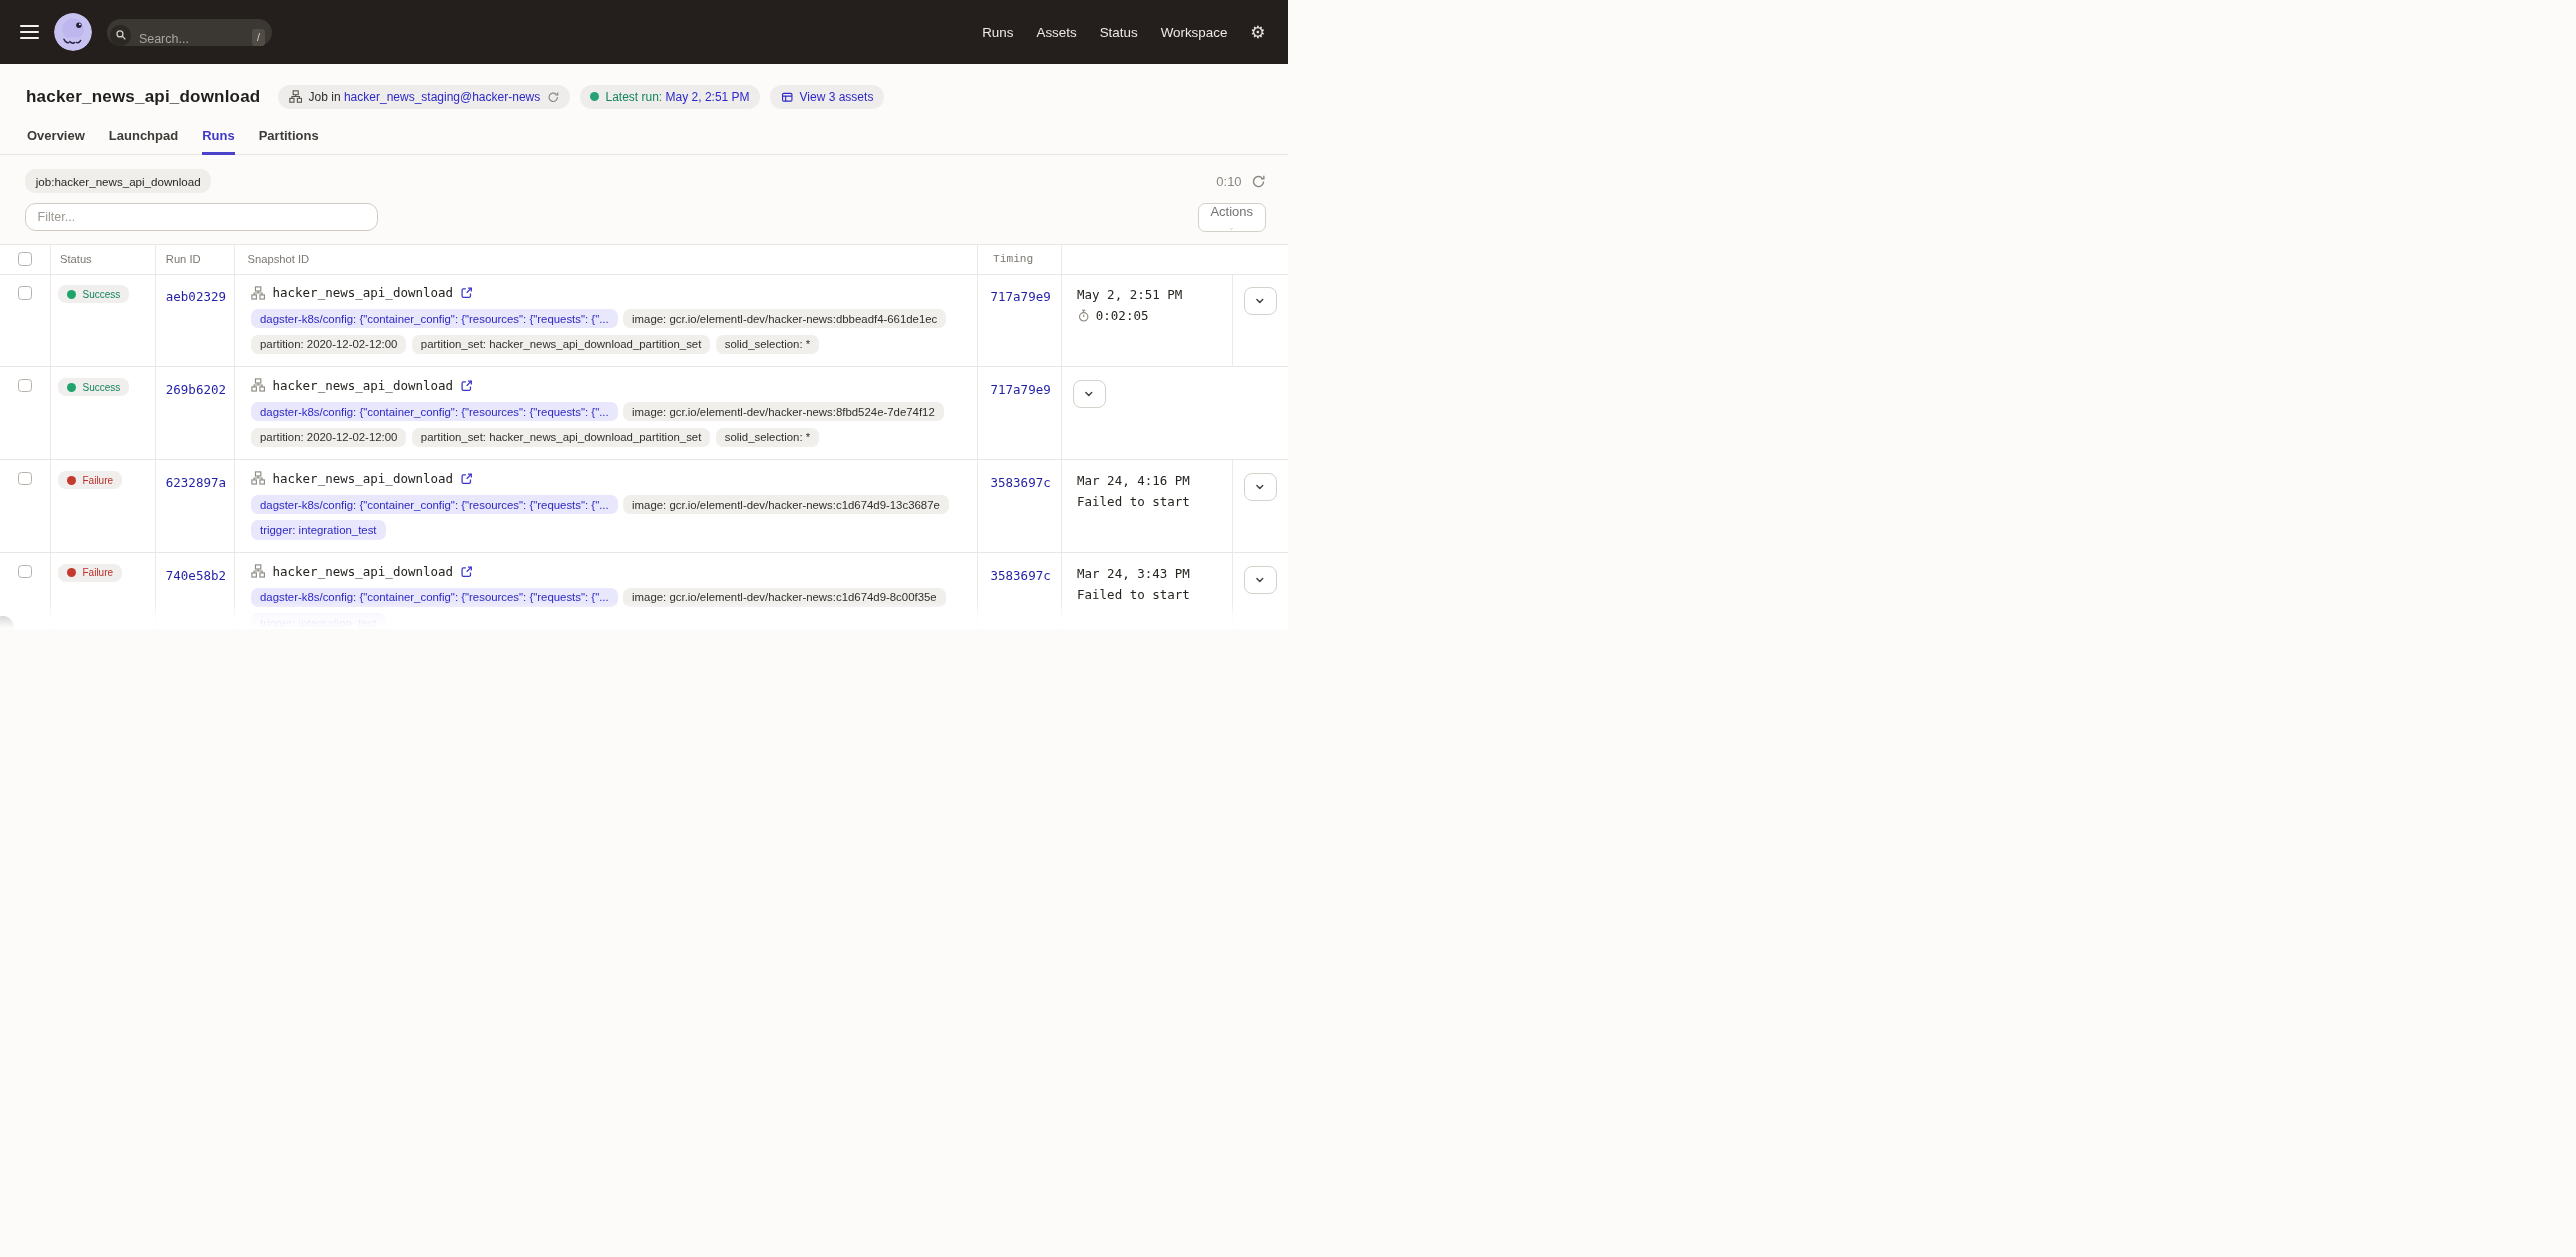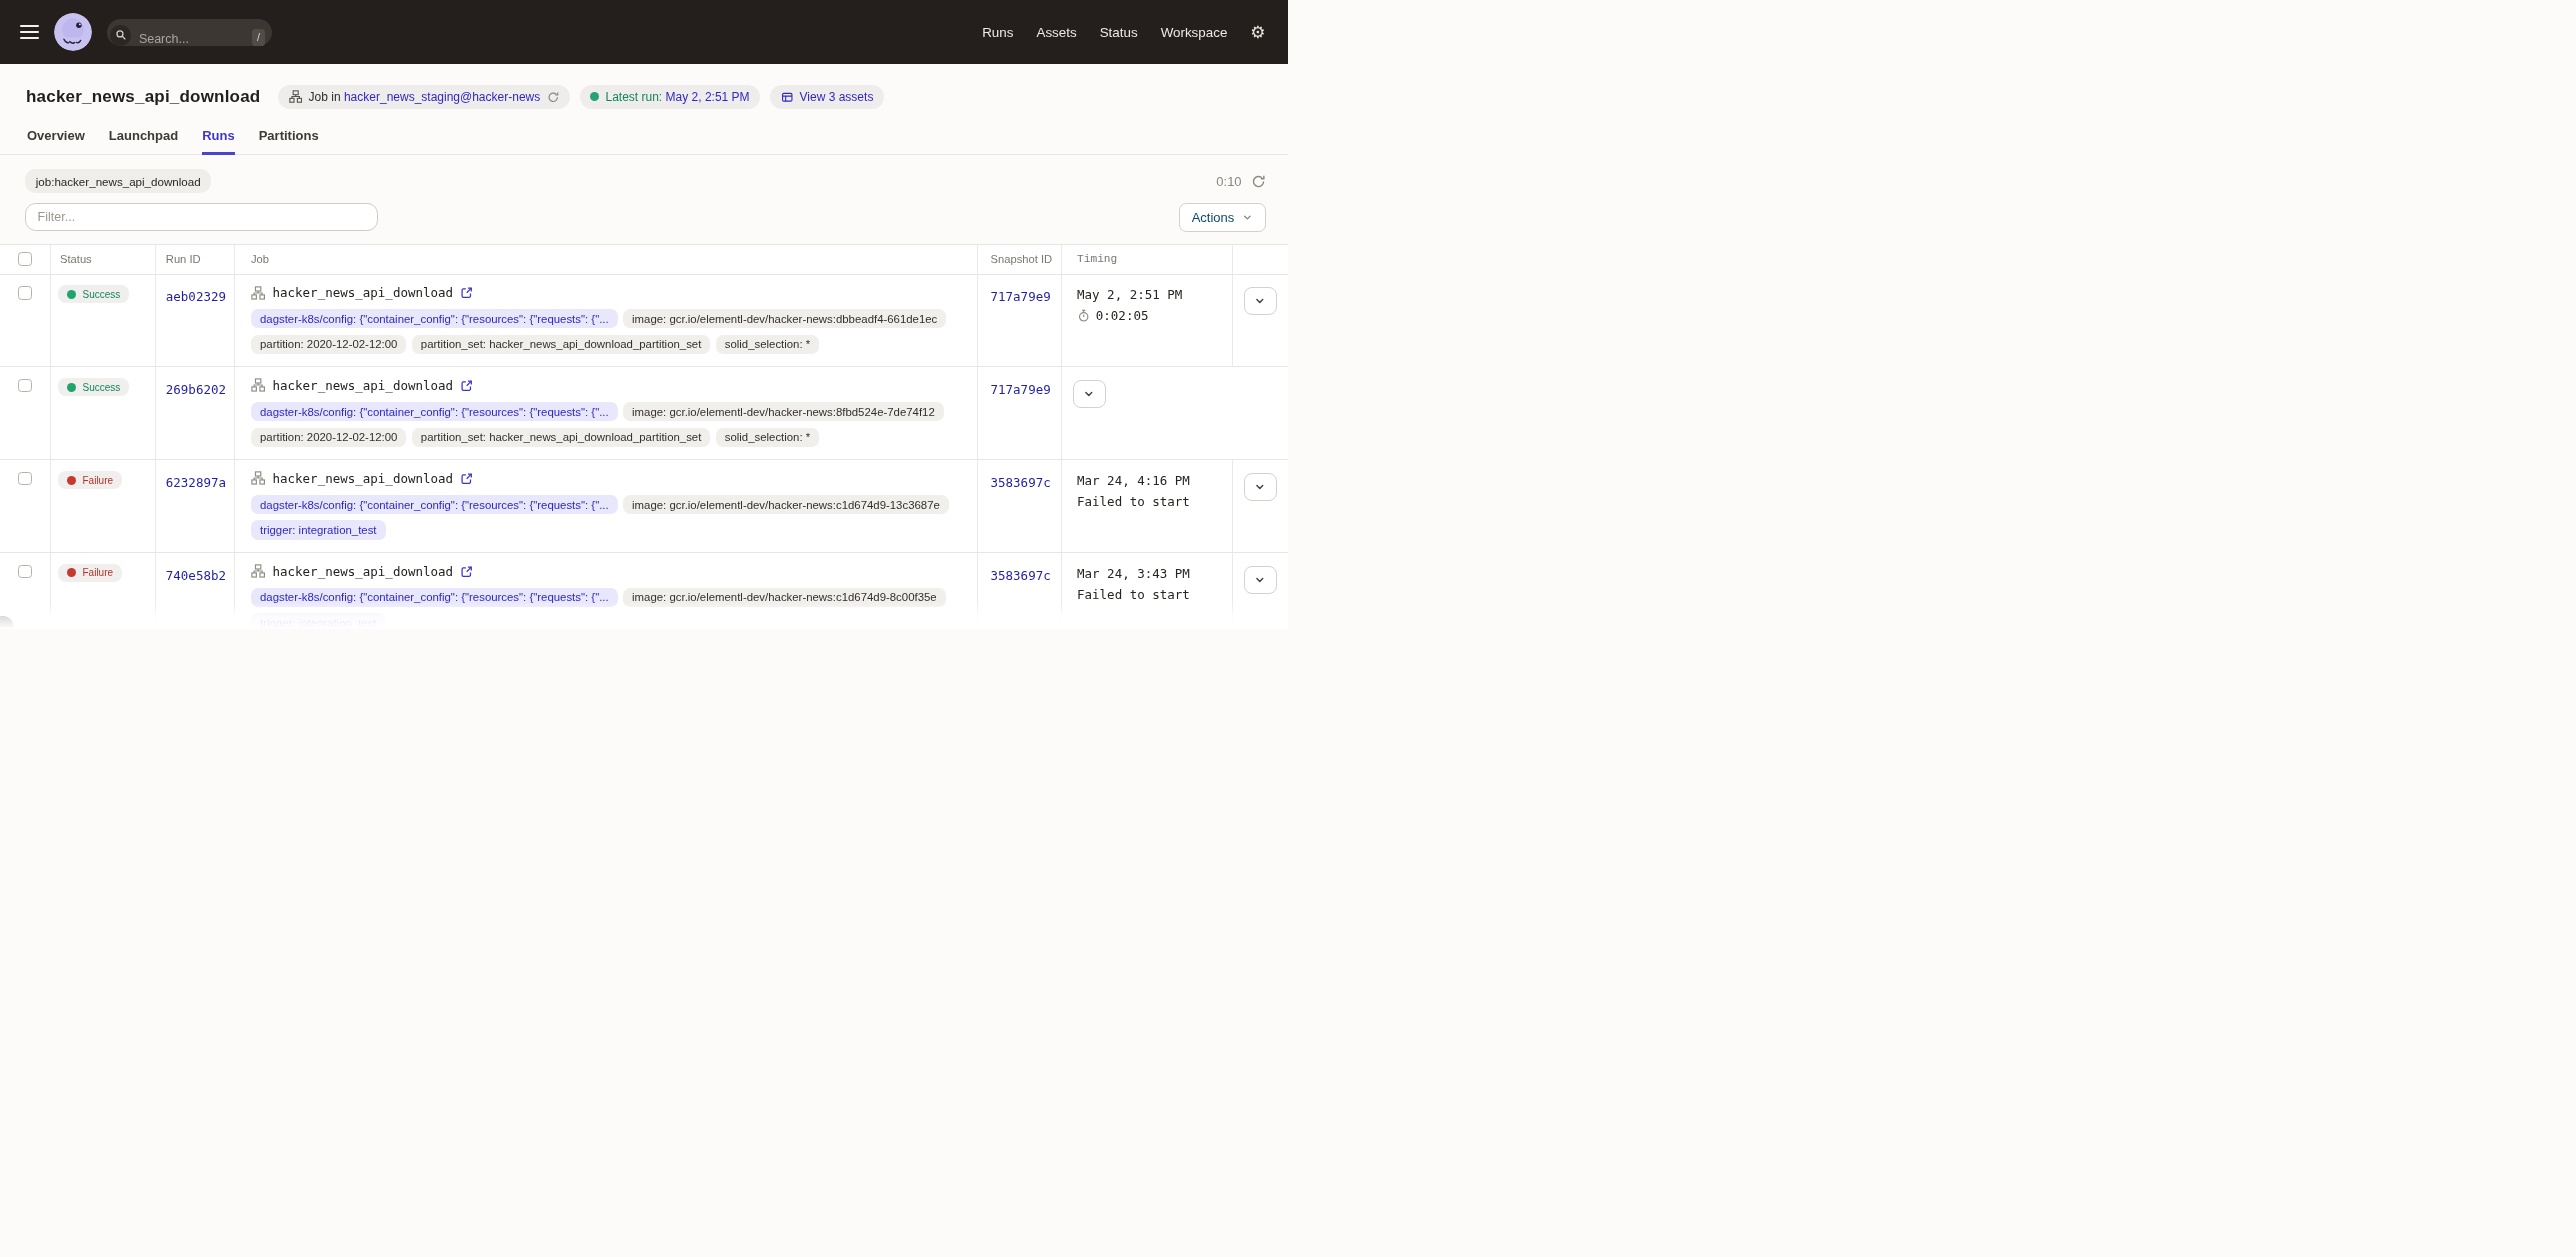--- a/index.html
+++ b/index.html
@@ -35,21 +35,21 @@
   .tab.active { color:#4038C8; }
   .tab.active::after { content:''; position:absolute; left:0; right:0; bottom:-0.9px; height:2.7px; background:#4A43CB; }
 
   
   .filterbar { display:flex; align-items:center; justify-content:space-between; padding:14.3px 22.4px 0 25px; }
   .query-chip { background:#F0EEEB; border-radius:10.7px; padding:5.4px 10.7px; font-size:11.6px; color:#2A2824; }
   .countdown { display:flex; align-items:flex-start; gap:9px; color:#8A867F; font-size:13px; }
   .controls { display:flex; align-items:center; justify-content:space-between; padding:9.8px 22.4px 0 25px; }
   .filter-input { width:353px; height:28px; border:0.9px solid #CFCBC4; border-radius:10.7px; background:#fff; font-family:"Liberation Sans",sans-serif; font-size:12.5px; color:#2A2824; padding:0 11.6px; outline:none; }
   .filter-input::placeholder { color:#9C978F; }
-  .actions-btn { display:flex; align-items:center; gap:8px; height:29px; padding:0 11.6px; background:#fff; border:0.9px solid #D3D0C9; border-radius:7.2px; color:#0c4a6e; font-size:13px; font-family:"Liberation Sans",sans-serif; cursor:pointer; }
+  .actions-btn { display:flex; align-items:center; gap:8px; height:29px; padding:0 11.6px; background:#fff; border:0.9px solid #D3D0C9; border-radius:7.2px; color:#737373; font-size:13px; font-family:"Liberation Sans",sans-serif; cursor:pointer;flex-direction:column; }
 
   
   .runs-table { margin-top:11.6px; background:#fff; }
   .thead, .trow { display:grid; grid-template-columns:51px 105px 79px 743px 84px 171px 55px; }
   .cell { border-right:0.9px solid #ECEAE6; min-width:0; }
   .cell:last-child { border-right:none; }
   .thead { height:31px; border-top:0.9px solid #E8E6E2; border-bottom:0.9px solid #E8E6E2; color:#7B7770; font-size:11.2px; }
   .thead .cell { display:flex; align-items:center; }
   .h-check { justify-content:center; }
   .h-status { padding-left:9px; } .h-runid { padding-left:9.8px; } .h-job { padding-left:16px; }
@@ -177,21 +177,20 @@
     </button>
   </div>
 
   <div class="runs-table">
     <div class="thead">
       <div class="cell h-check">
           <span class="checkbox"></span>
         </div>
       <div class="cell h-status">Status</div>
       <div class="cell h-runid">Run ID</div>
-      <div class="cell h-job">Job</div>
       <div class="cell h-snap">Snapshot ID</div>
       <div class="cell h-timing">Timing</div>
       <div class="cell"></div>
     </div>
 
     <div>
   <div class="trow">
     <div class="cell c-check">
             <span class="checkbox"></span>
           </div>

